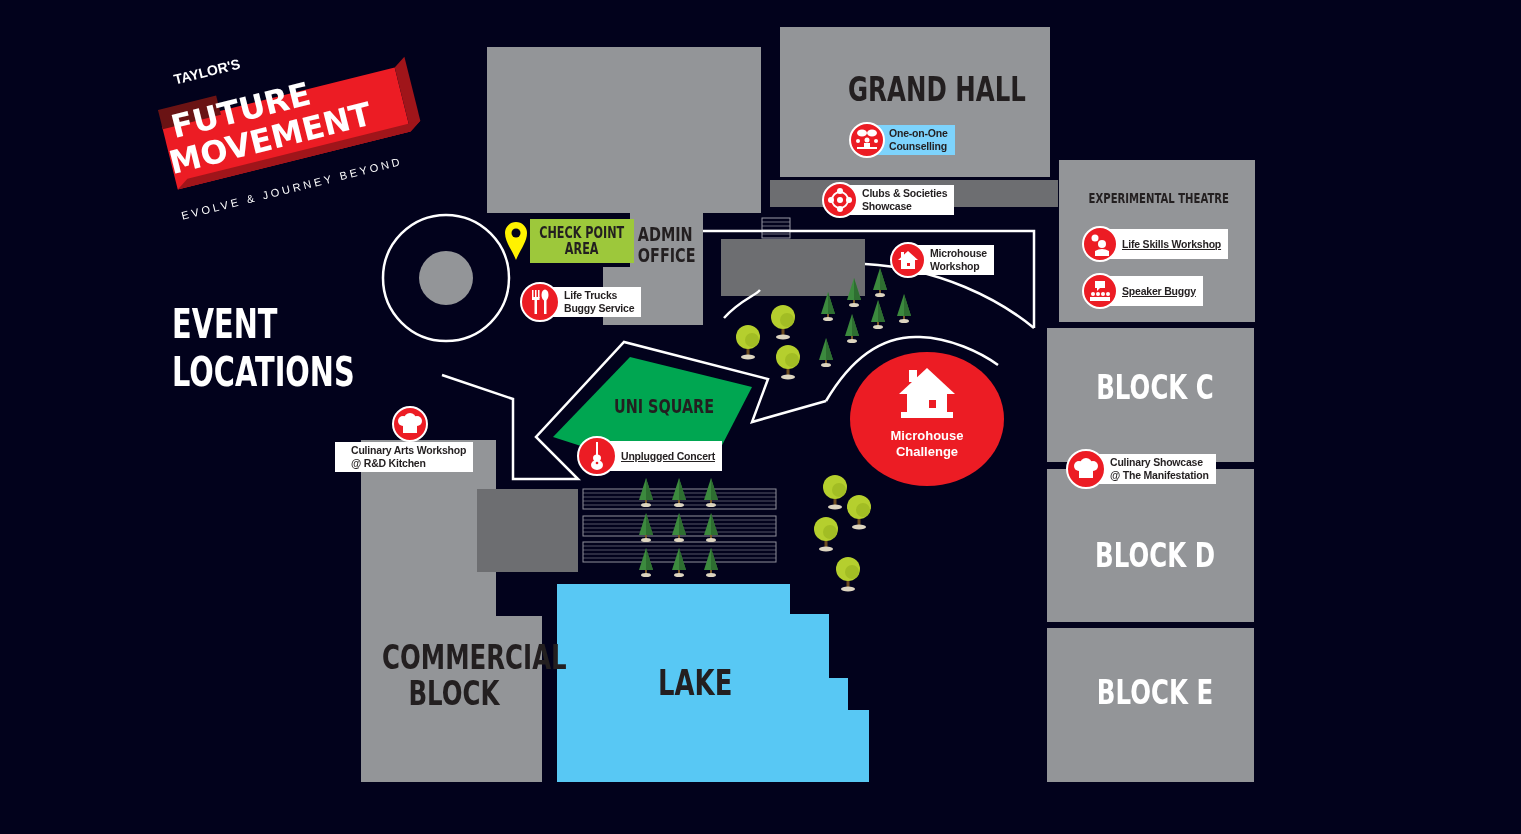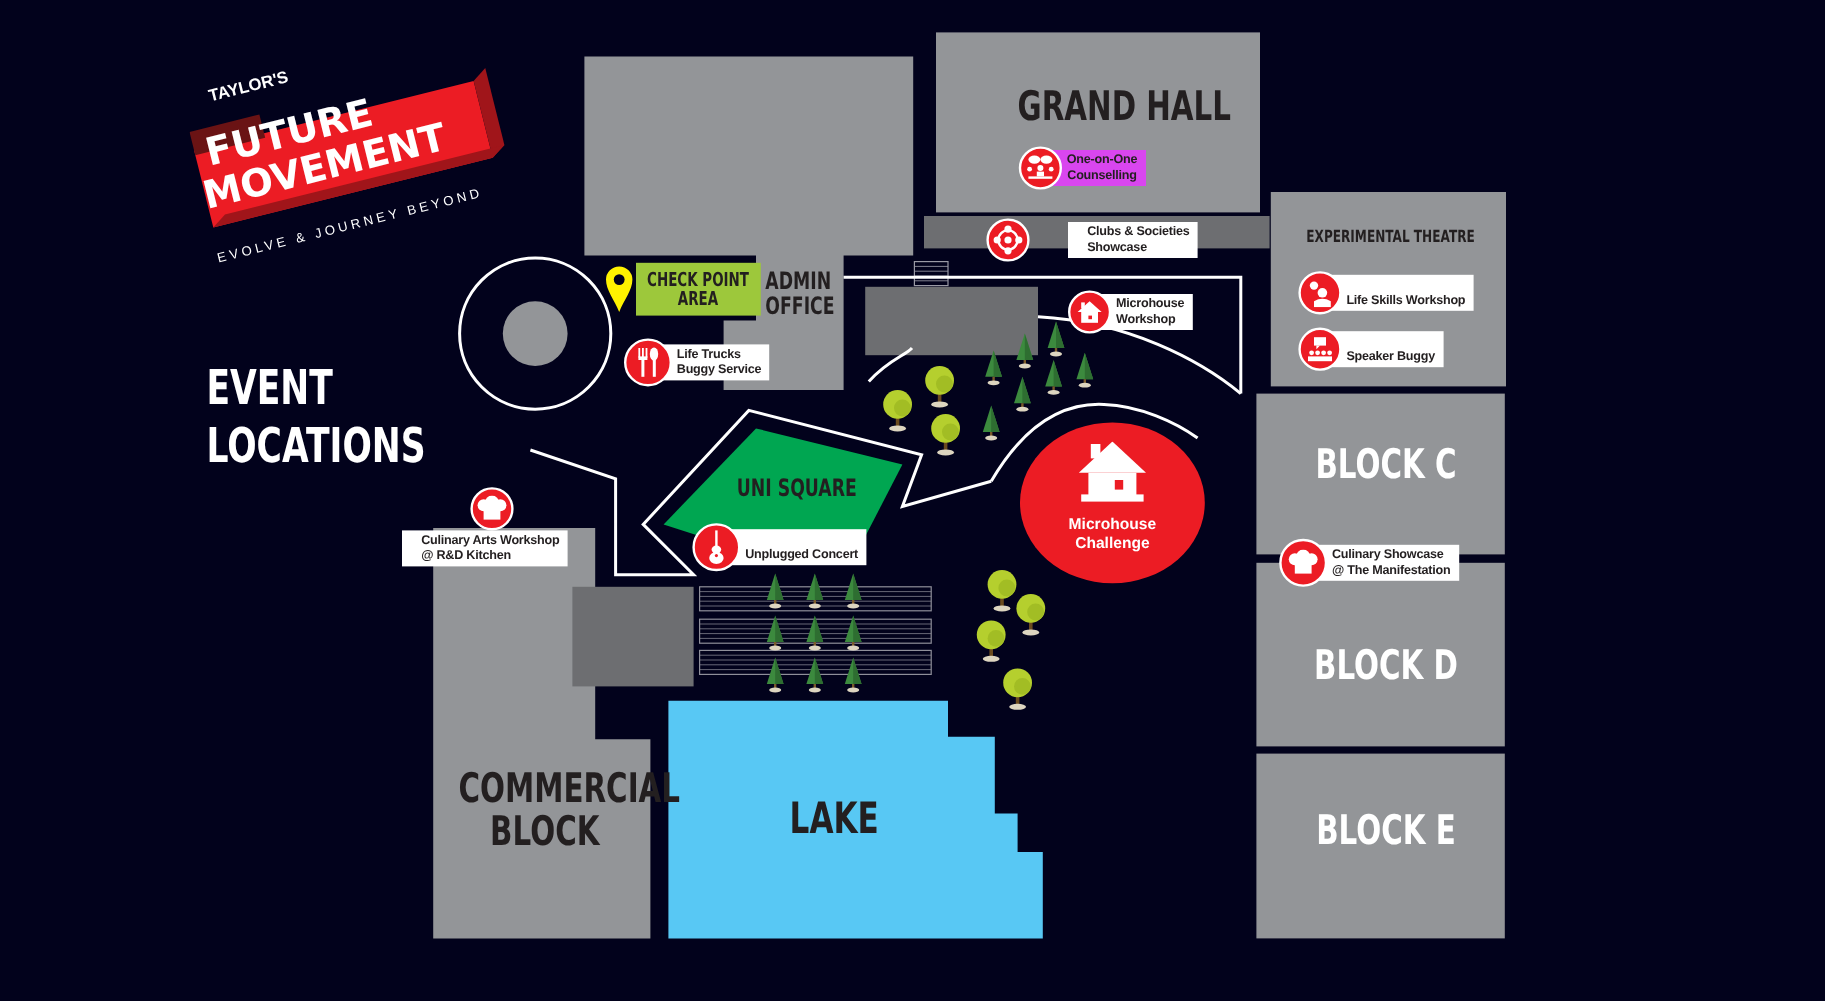--- a/index.html
+++ b/index.html
@@ -5,22 +5,22 @@
   html, body { margin: 0; padding: 0; }
   body { width: 1521px; height: 834px; background: #02021c; position: relative; overflow: hidden; font-family: "Liberation Sans", sans-serif; }
   .map-svg { position: absolute; left: 0; top: 0; }
   .abs { position: absolute; }
   .bldg-label { position: absolute; color: #231f20; font-family: "DejaVu Sans", sans-serif; font-weight: bold; text-align: center; line-height: 1.05; transform: scaleX(0.72); transform-origin: center; white-space: nowrap; }
   .bldg-label.white { color: #ffffff; }
   .title { position: absolute; left: 172px; top: 300px; color: #fff; font-family: "DejaVu Sans", sans-serif; font-weight: bold; font-size: 40px; line-height: 48px; transform: scaleX(0.72); transform-origin: left top; white-space: nowrap; }
   .tag { position: absolute; display: flex; align-items: center; height: 30px; }
   .tag .icon { width: 36px; height: 36px; border-radius: 50%; background: #ec1c24; border: 2px solid #fff; box-sizing: border-box; display: flex; align-items: center; justify-content: center; position: relative; z-index: 2; flex: 0 0 auto; }
   .tag .label { background: #fff; color: #231f20; font-size: 10.5px; line-height: 13px; padding: 2px 7px 2px 16px; margin-left: -12px; height: 30px; box-sizing: border-box; display: flex; flex-direction: column; justify-content: center; white-space: nowrap; font-weight: bold; letter-spacing: -0.2px; }
-  .tag .label.grey { background: #d946ef; align-items: center; }
-  .tag .label.single { justify-content: flex-end; }
+  .tag .label.grey { background: #7dd3fc; }
+  .tag .label.single { justify-content: center; text-decoration: underline; }
   .checkpoint { position: absolute; left: 530px; top: 219px; width: 104px; height: 44px; background: #9dc83b; display: flex; align-items: center; justify-content: center; }
   .checkpoint span { color: #231f20; font-family: "DejaVu Sans", sans-serif; font-weight: bold; font-size: 16px; line-height: 16px; text-align: center; transform: scaleX(0.7); white-space: nowrap; }
   .mh-challenge { position: absolute; left: 850px; top: 352px; width: 154px; height: 134px; border-radius: 50%; background: #ec1c24; display: flex; flex-direction: column; align-items: center; }
   .mh-challenge .txt { color: #fff; font-weight: bold; font-size: 13px; line-height: 16px; text-align: center; margin-top: 2px; }
   .logo { position: absolute; left: 158px; top: 50px; width: 270px; height: 170px; }
 </style>
 </head>
 <body>
 
 <svg class="map-svg" width="1521" height="834" viewBox="0 0 1521 834">
@@ -178,21 +178,21 @@
         <circle cx="3" cy="12" r="2" fill="#fff"></circle>
         <circle cx="21" cy="12" r="2" fill="#fff"></circle>
       </svg>
   </div>
   <div class="label grey">
     <span>One-on-One</span>
     <span>Counselling</span>
   </div>
 </div>
 
-<div class="tag" style="left:822px; top:185px;gap:44px;">
+<div class="tag" style="left:822px; top:185px;">
   <div class="icon">
     <svg width="26" height="26" viewBox="0 0 26 26">
         <circle cx="13" cy="13" r="8" fill="none" stroke="#fff" stroke-width="2"></circle>
         <circle cx="13" cy="4" r="3" fill="#fff"></circle>
         <circle cx="13" cy="22" r="3" fill="#fff"></circle>
         <circle cx="4" cy="13" r="3" fill="#fff"></circle>
         <circle cx="22" cy="13" r="3" fill="#fff"></circle>
         <circle cx="13" cy="13" r="3" fill="#fff"></circle>
       </svg>
   </div>

